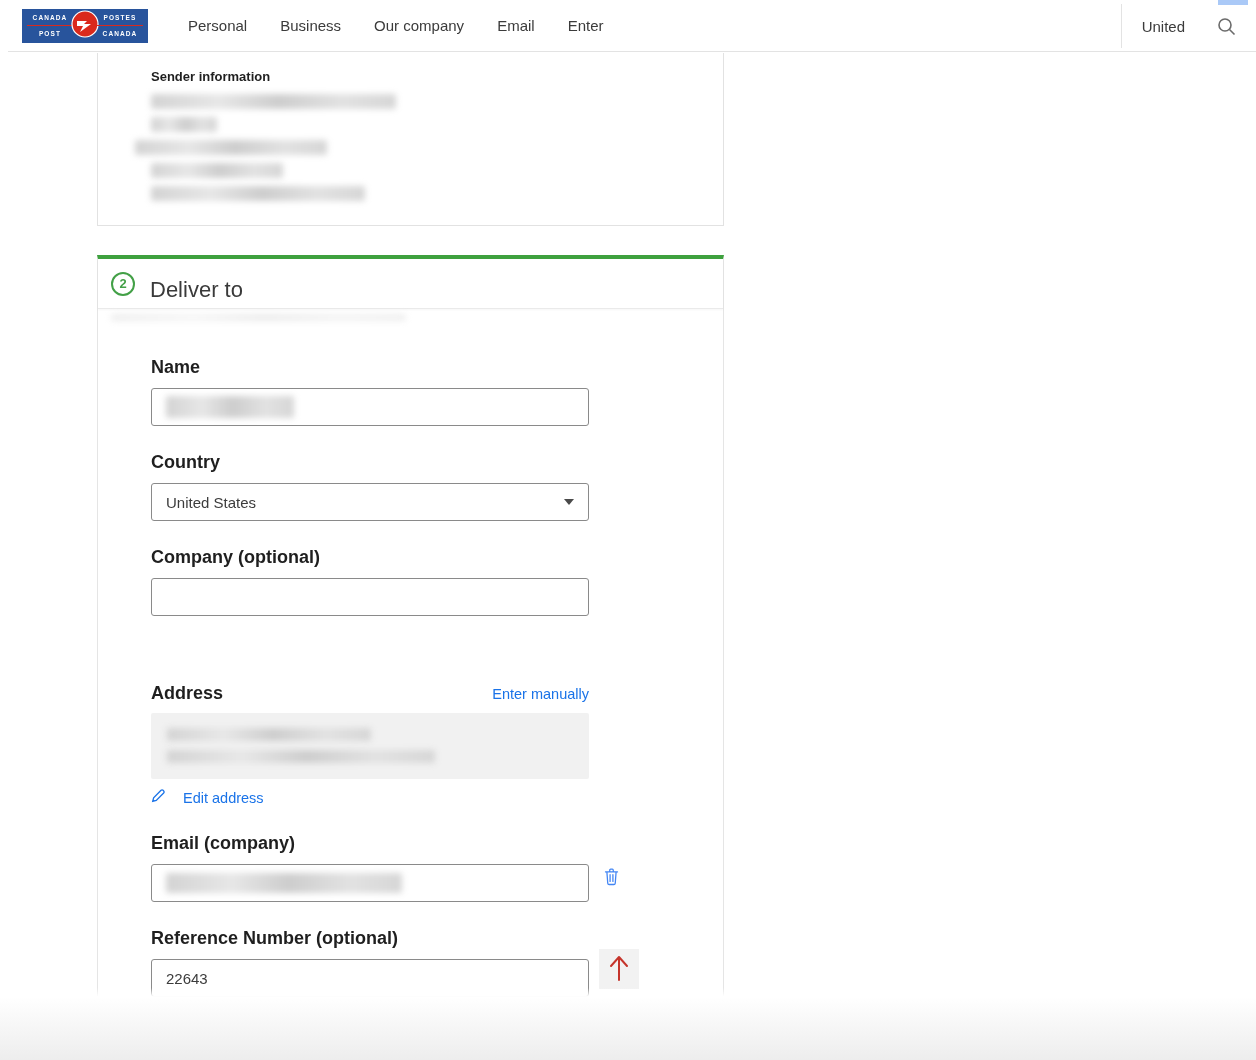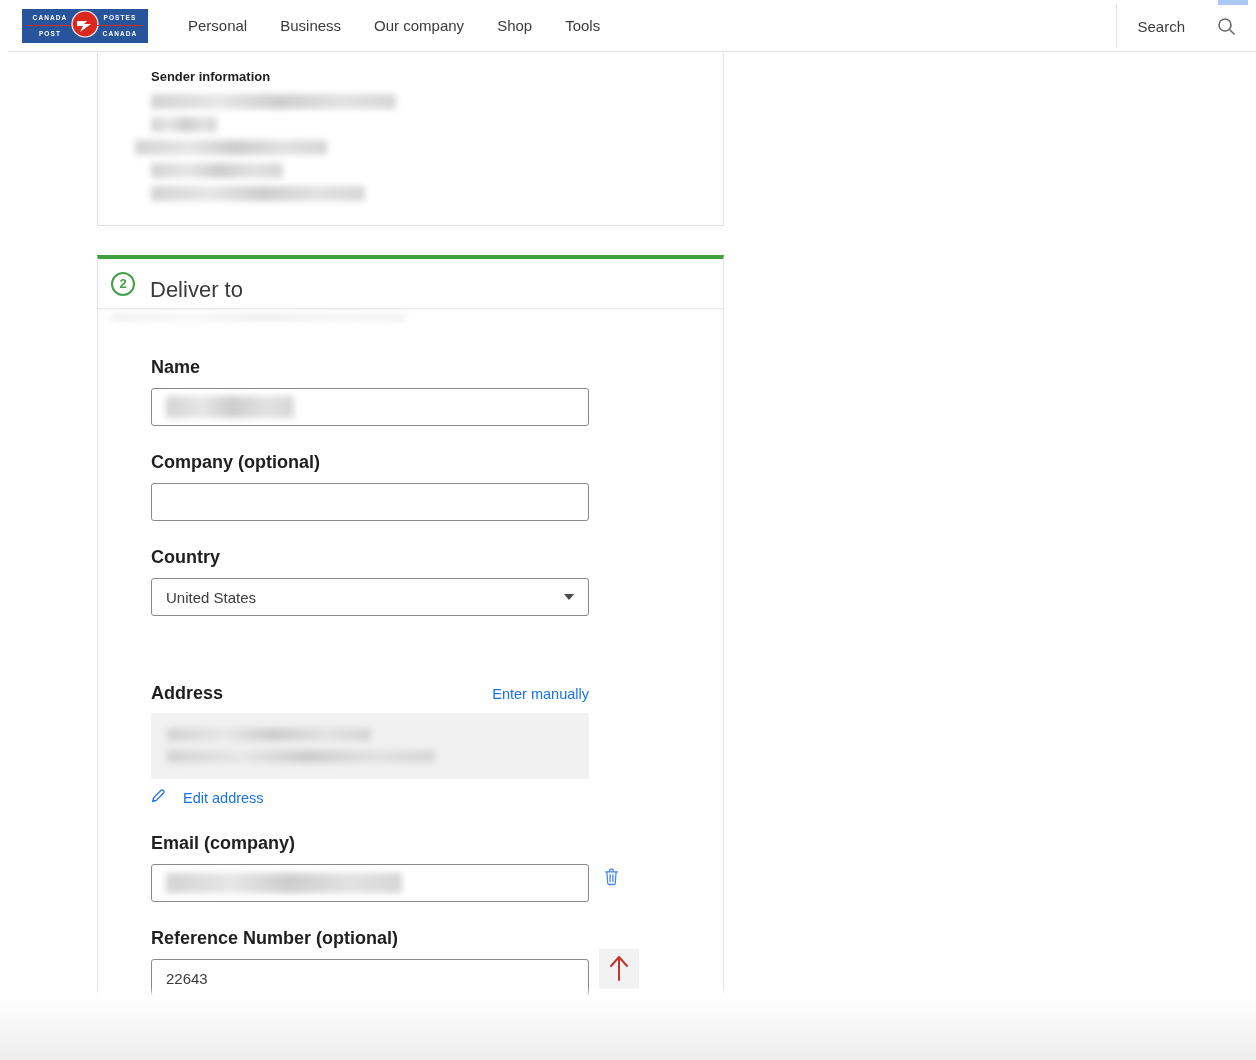--- a/index.html
+++ b/index.html
@@ -97,26 +97,26 @@
       </span>
       <div class="logo-col right">
         <div class="logo-row">POSTES</div>
         <div class="logo-row">CANADA</div>
       </div>
     </div>
     <nav class="nav">
       <a>Personal</a>
       <a>Business</a>
       <a>Our company</a>
-      <a>Shop</a>
-      <a>Tools</a>
+      <a>Email</a>
+      <a>Enter</a>
     </nav>
     <div class="nav-right">
       <span class="nav-divider"></span>
-      <a class="search-label">Search</a>
+      <a class="search-label">United</a>
       <span class="search-icon">
         <svg width="19" height="19" viewBox="0 0 19 19">
           <circle cx="8" cy="8" r="6" fill="none" stroke="#6b6b6b" stroke-width="1.6"></circle>
           <line x1="12.5" y1="12.5" x2="17.5" y2="17.5" stroke="#6b6b6b" stroke-width="1.6"></line>
         </svg>
       </span>
     </div>
   </header>
   <div class="scroll-sliver"></div>
 
@@ -139,30 +139,30 @@
     <div class="deliver-body">
 
       <div class="field-group first">
         <div class="field-label">Name</div>
         <div class="input-box">
           <span class="redact inline" style="width:128px;height:22px;"></span>
         </div>
       </div>
 
       <div class="field-group">
-        <div class="field-label">Company (optional)</div>
-        <div class="input-box"></div>
-      </div>
-
-      <div class="field-group">
         <div class="field-label">Country</div>
         <div class="input-box select-box">
           <span class="select-value">United States</span>
           <span class="caret-down"></span>
         </div>
+      </div>
+
+      <div class="field-group">
+        <div class="field-label">Company (optional)</div>
+        <div class="input-box"></div>
       </div>
 
       <div class="field-group">
         <div class="label-row">
           <span class="field-label">Address</span>
           <a class="link">Enter manually</a>
         </div>
         <div class="address-box">
           <span class="redact" style="width:204px;height:13px;margin-top:4px;"></span>
           <span class="redact" style="width:268px;height:13px;margin-top:9px;"></span>

